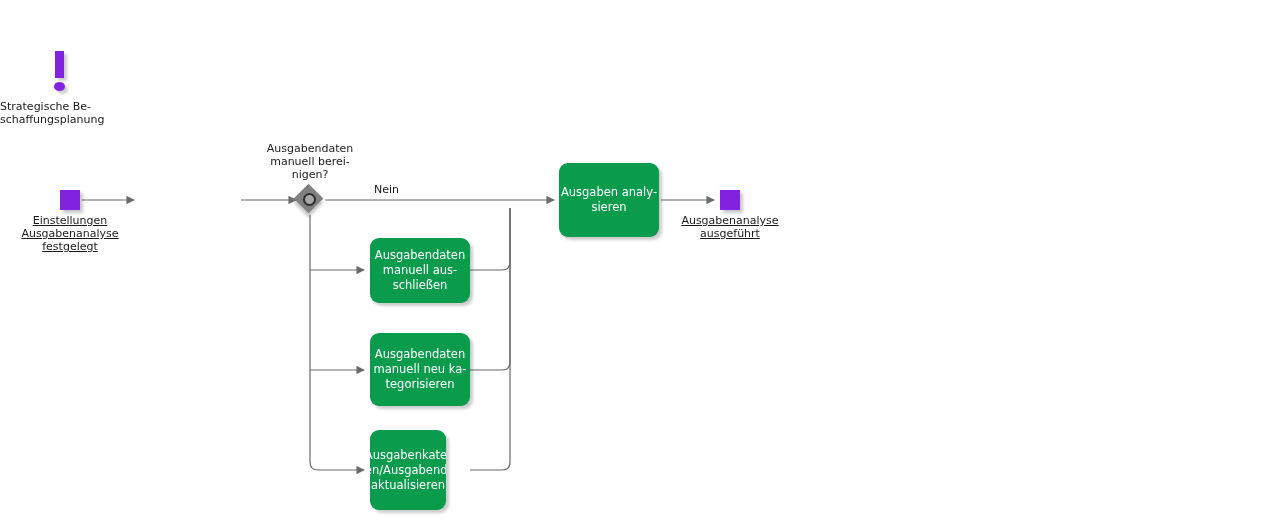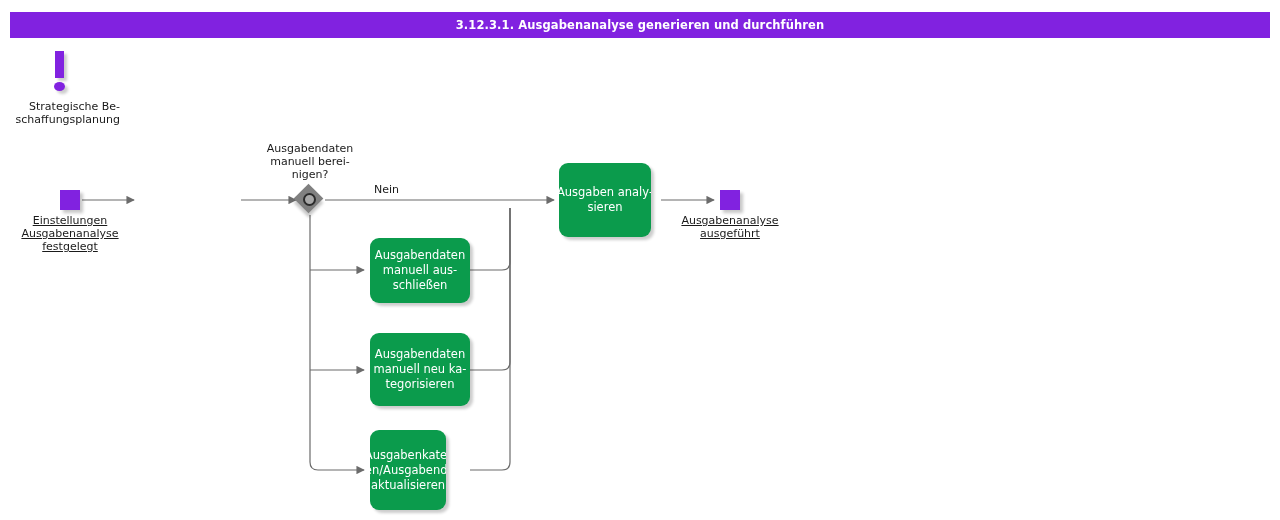--- a/index.html
+++ b/index.html
@@ -157,30 +157,29 @@
     height: 9px;
     border-radius: 50%;
     background: #8122e0;
     box-shadow: 3px 3px 3px rgba(0,0,0,0.20);
   }
   .note-label {
     position: absolute;
     font-size: 11px;
     line-height: 13px;
     color: #1a1a1a;
-    text-align: right;
+    text-align: left;
     white-space: pre;
   }
 </style>
 </head>
 <body>
 
 <div id="canvas">
 
-  <div class="titlebar">3.12.3.1. Ausgabenanalyse generieren und durchführen</div>
 
   <svg id="wires" viewBox="0 0 1280 520" width="1280" height="520">
     <defs>
       <marker id="arrow" viewBox="0 0 10 10" refX="9" refY="5" markerWidth="7" markerHeight="7" orient="auto-start-reverse">
         <path d="M 0 0 L 10 5 L 0 10 z" fill="#6b6b6b"></path>
       </marker>
     </defs>
     <g stroke="#6b6b6b" stroke-width="1.2" fill="none">
 
       <path d="M 82 200 L 134 200" marker-end="url(#arrow)"></path>
@@ -238,21 +237,21 @@
 manuell neu ka-
 tegorisieren</span>
   </div>
 
   <div class="task overflow" style="left:370px; top:430px; width:76px; height:80px;">
     <span class="tasklabel">Ausgabenkate-
 gorien/Ausgabendaten
 aktualisieren</span>
   </div>
 
-  <div class="task" style="left:559px; top:163px; width:92px; height:74px;">
+  <div class="task" style="left:559px; top:163px; width:100px; height:74px;">
     <span class="tasklabel">Ausgaben analy-
 sieren</span>
   </div>
 
   <div class="event" style="left:720px; top:190px;"></div>
   <div class="event-label" style="left:665px; top:214px; width:130px;">Ausgabenanalyse
 ausgeführt</div>
 
 </div>
 

